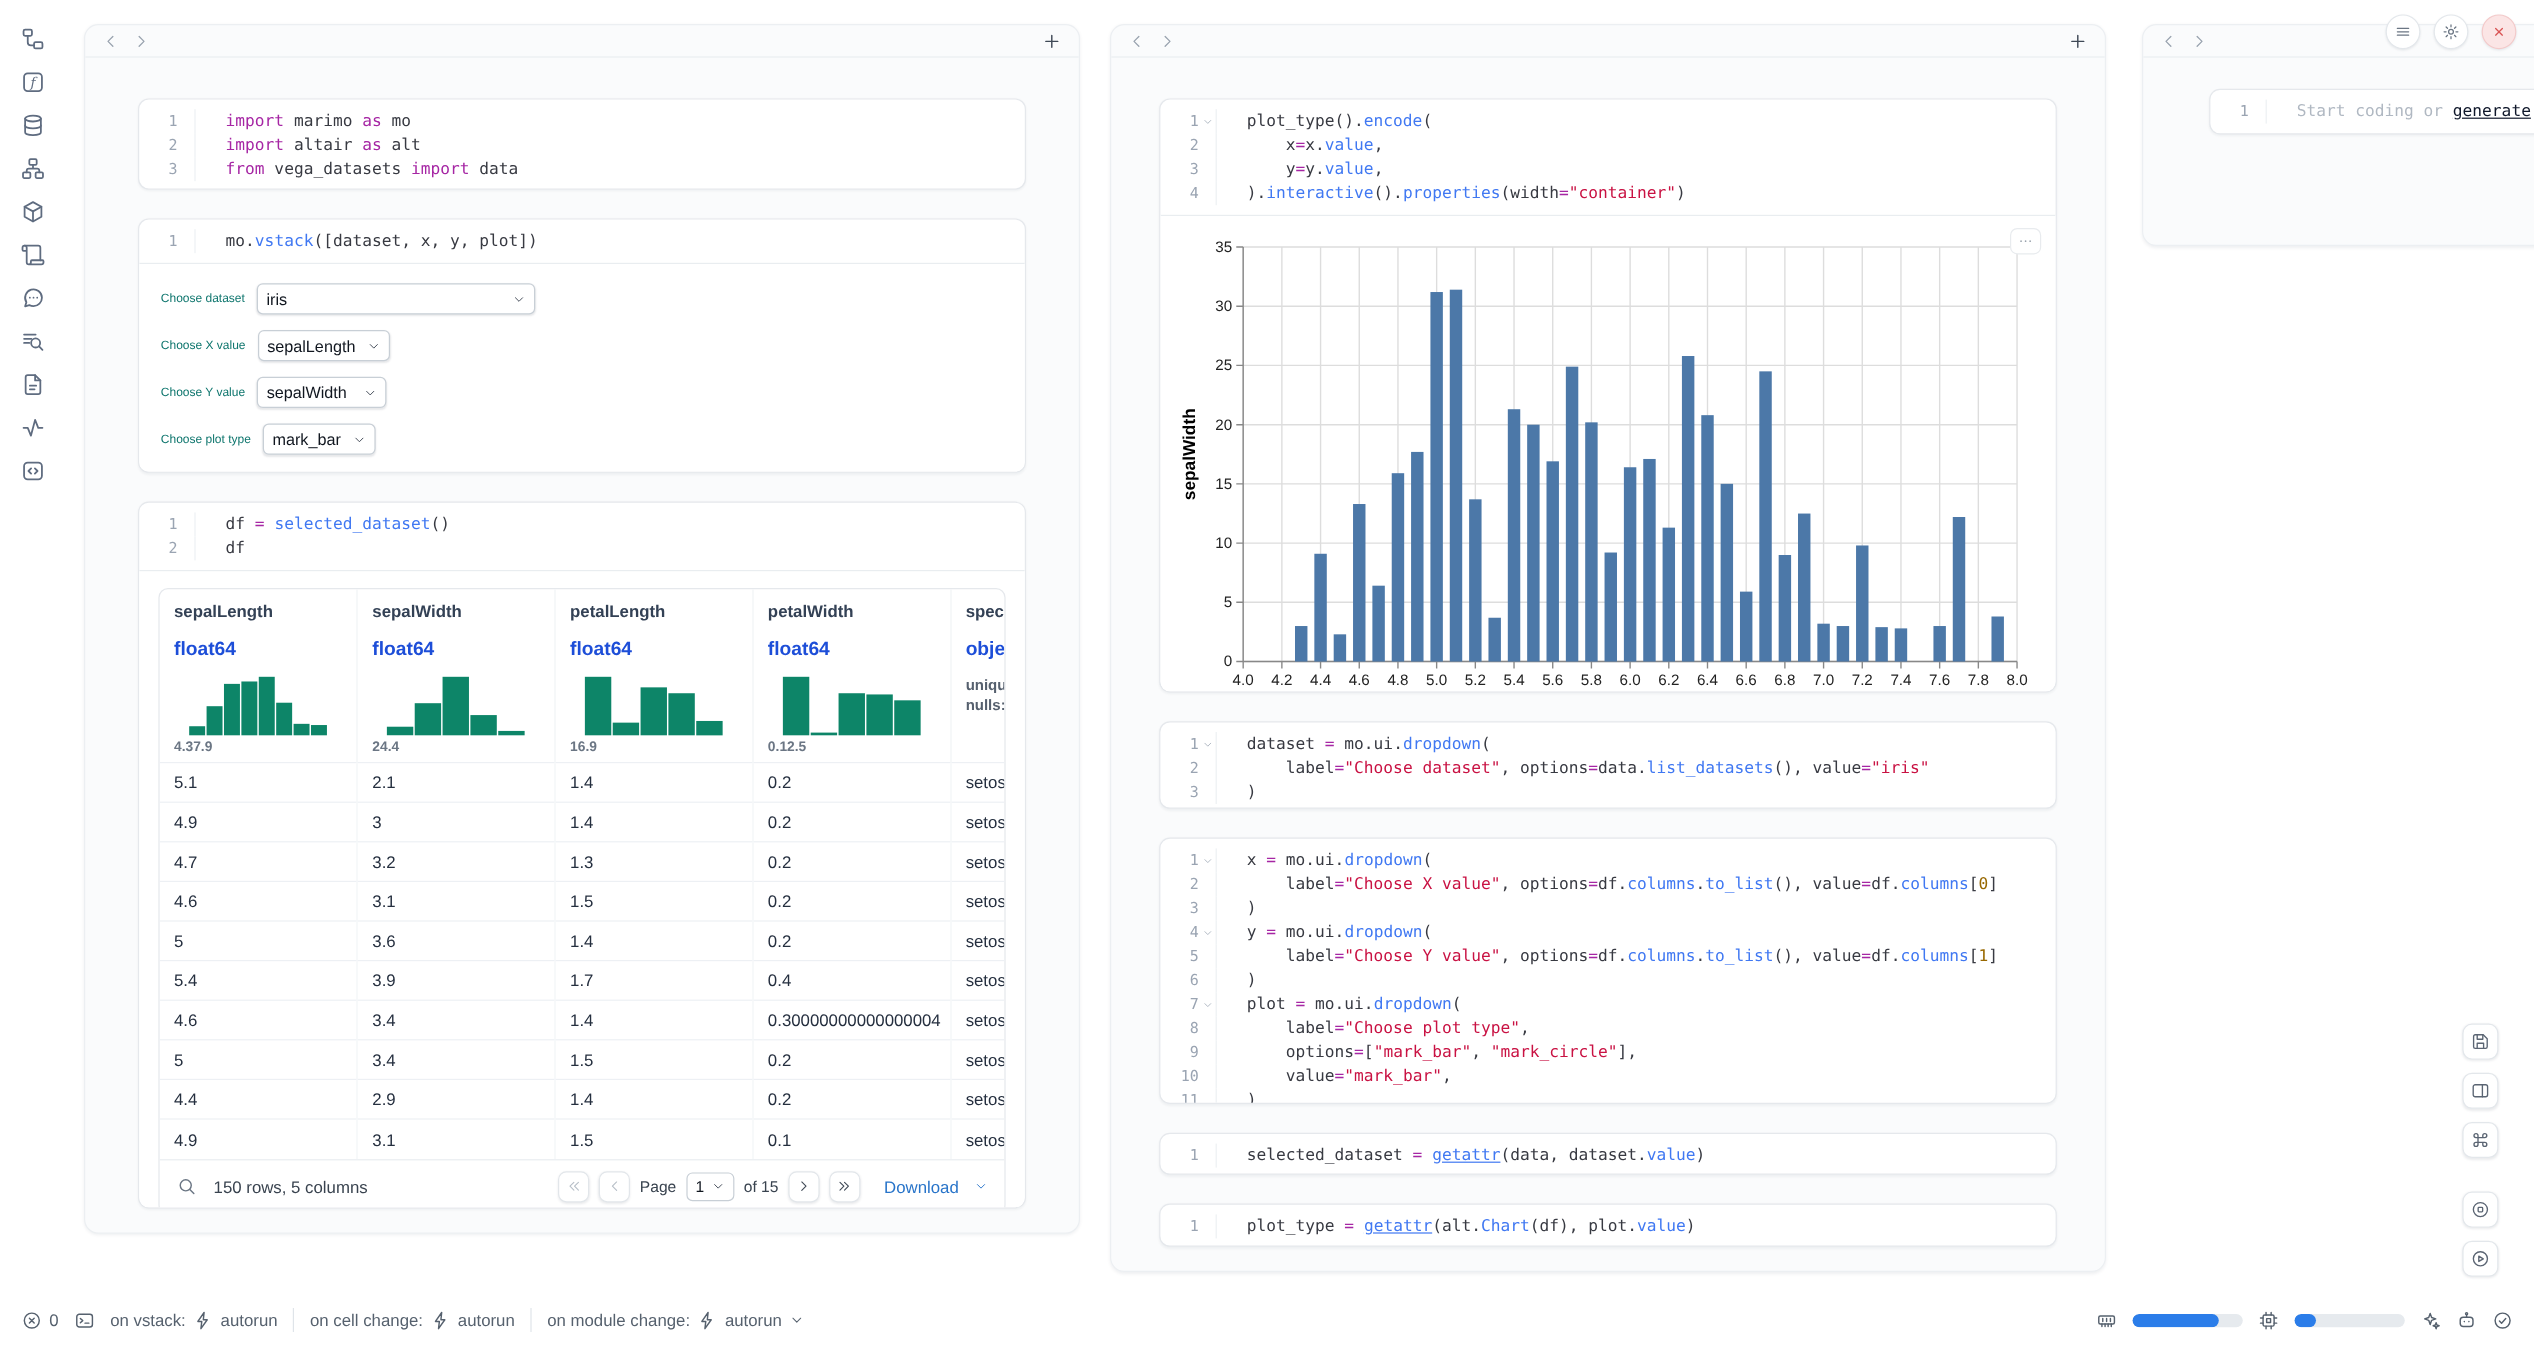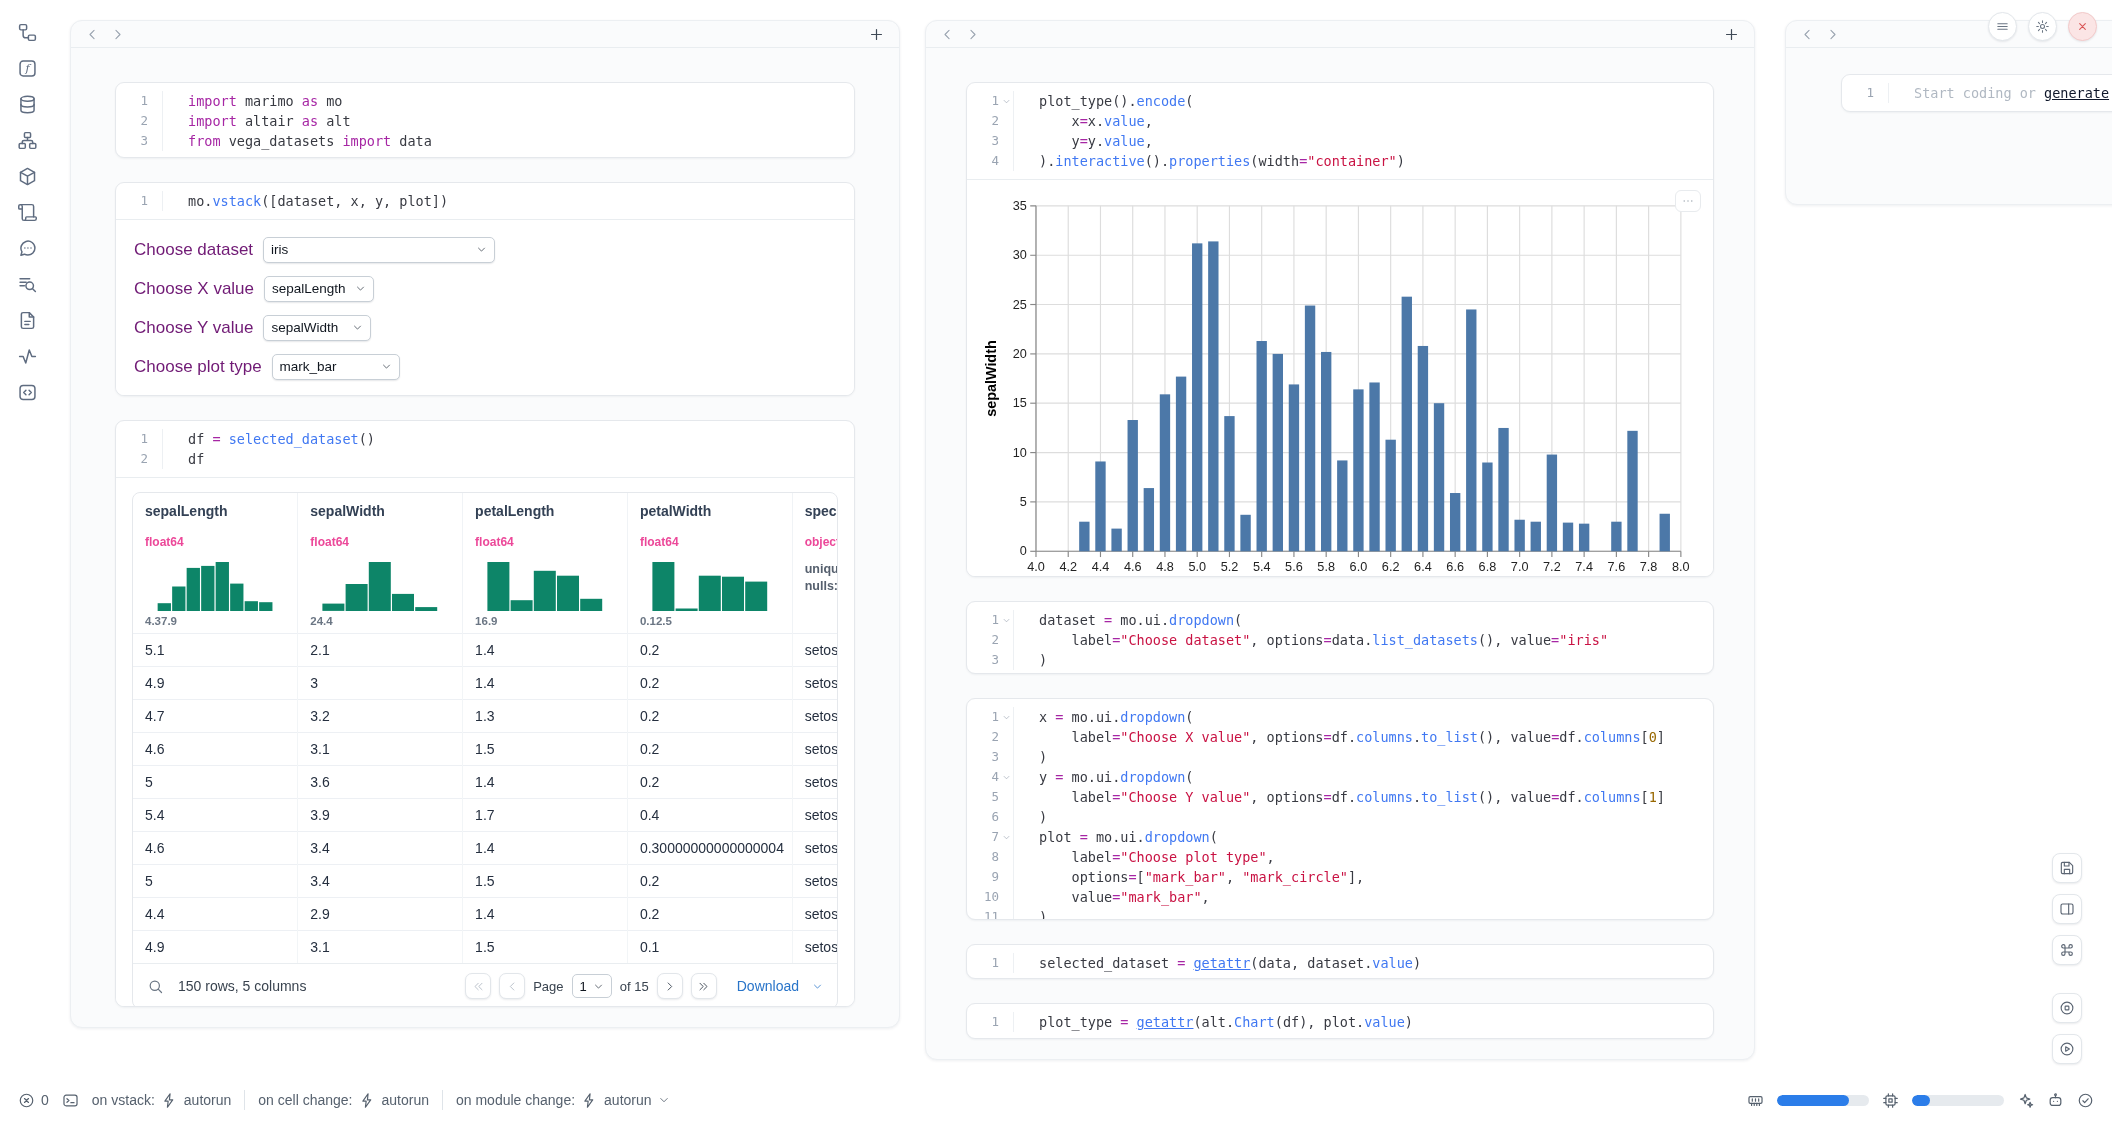--- a/index.html
+++ b/index.html
@@ -31,37 +31,37 @@
   .fold svg { width:9px; height:9px; }
   .lc { flex:1; border-left:1px solid #edf0f3; padding-left:25px; color:#383a42; }
   .p { color:#383a42; } .k { color:#a626a4; } .o { color:#a626a4; }
   .f { color:#4078f2;margin-top:23px; } .s { color:#c91243; } .n { color:#986801; }
   .u { color:#4078f2; text-decoration:underline; }
   .cell-output { border-top:1px solid #e9edf0; background:#fff; }
 
   
   .controls { padding:16px 18px 8px; }
   .ctl-row { display:flex; align-items:center; margin-bottom:12px; height:27px; }
-  .ctl-label { font-size:17px; color:#701a75; margin-right:10px; }
+  .ctl-label { font-size:10px; color:#0f766e; margin-right:10px; }
   .select { display:flex; align-items:center; justify-content:space-between; height:26px; background:#fff;
             border:1px solid #c8cfd6; border-radius:5px; box-shadow:0 1px 1.5px rgba(20,30,50,.10);
             font-size:13.5px; color:#10161f; padding:0 7px; }
   .selchev { width:11px; height:11px; color:#3b4450; margin-left:8px; }
 
   
   .tablewrap { margin:14px 16px 12px; border:1px solid #e5e8ec; border-radius:8px; overflow:hidden; background:#fff; }
   .tscroll { overflow:hidden; }
   table { border-collapse:collapse; table-layout:fixed; width:824px; }
   th, td { text-align:left; }
   th { padding:10px 12px 6px; vertical-align:top; border-left:1px solid #f0f3f6; }
   th:first-child, td:first-child { border-left:none; }
   td { height:33px; vertical-align:middle; padding:0 12px; border-top:1px solid #edf0f4; border-left:1px solid #f2f5f7;
        font-size:14px; color:#252f3f; white-space:nowrap; overflow:hidden; }
   .col-name { font-weight:bold; font-size:14px; color:#334155; white-space:nowrap; }
-  .col-type { font-size:12px; color:#ec4899; margin-top:16px; }
+  .col-type { font-size:16px; color:#1d4ed8; margin-top:16px; }
   .col-hist { margin-top:10px; height:52px; }
   .col-range { width:116px; display:flex; font-size:11.5px; color:#6b7684; margin-top:4px; }
   .col-meta { margin-top:12px; font-size:12.5px; color:#56606e; line-height:17px; white-space:nowrap; }
   .tfoot { display:flex; align-items:center; gap:8px; padding:9px 14px; border-top:1px solid #e9edf0; }
   .ticon { width:17px; height:17px; color:#6b7684; background:none; border:none; padding:0; }
   .tsummary { font-size:14px; color:#39434f; margin-left:6px; }
   .pgbtn { width:26px; height:26px; display:flex; align-items:center; justify-content:center; background:#fff;
            border:1px solid #e2e6ea; border-radius:7px; box-shadow:0 1px 2px rgba(20,30,50,.09); color:#3f4956; }
   .pgbtn svg { width:13px; height:13px; }
   .pgbtn.dis { color:#b6bec7; }
@@ -258,21 +258,21 @@
               <span>sepalWidth</span>
               <span class="selchev">
                 <svg viewBox="0 0 24 24" fill="none" stroke="currentColor" stroke-width="1.7" stroke-linecap="round" stroke-linejoin="round">
                   <path d="M5.5 9l6.5 6.5L18.5 9"></path>
                 </svg>
               </span>
             </button>
           </div>
           <div class="ctl-row">
             <span class="ctl-label">Choose plot type</span>
-            <button class="select" style="width:128px">
+            <button class="select" style="width:94px">
               <span>mark_bar</span>
               <span class="selchev">
                 <svg viewBox="0 0 24 24" fill="none" stroke="currentColor" stroke-width="1.7" stroke-linecap="round" stroke-linejoin="round">
                   <path d="M5.5 9l6.5 6.5L18.5 9"></path>
                 </svg>
               </span>
             </button>
           </div>
         </div>
     </div>

